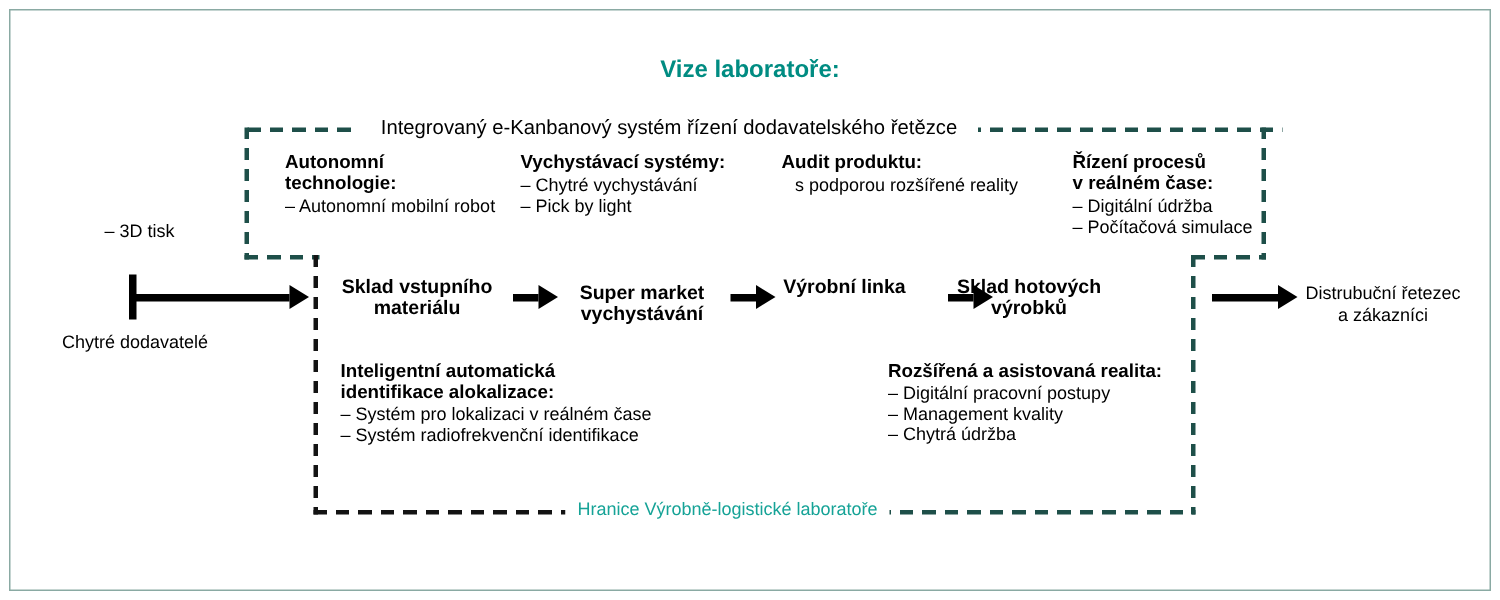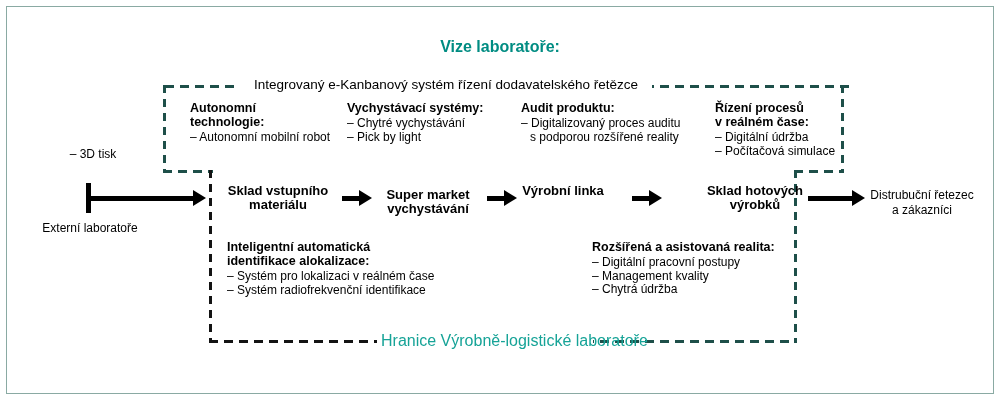--- a/index.html
+++ b/index.html
@@ -9,21 +9,21 @@
   .frame{position:absolute;inset:6px;border:1px solid #8aaaa3;}
 
   
   .hdash-teal{height:3px;background:repeating-linear-gradient(to right,#1e4f49 0 9px,transparent 9px 15px);}
   .vdash-teal{width:3px;background:repeating-linear-gradient(to bottom,#1e4f49 0 8px,transparent 8px 14px);}
   .hdash-black{height:3px;background:repeating-linear-gradient(to right,#131313 0 9px,transparent 9px 15px);}
   .vdash-black{width:3px;background:repeating-linear-gradient(to bottom,#131313 0 8px,transparent 8px 14px);}
 
   .title{color:#008c82;font-weight:bold;font-size:16px;text-align:center;}
   .kanban-label{font-size:13.5px;background:#fff;padding:0 6px;text-align:center;white-space:nowrap;}
-  .lab-label{color:#16a397;font-size:16px;background:#fff;padding:0 4px;text-align:center;white-space:nowrap;}
+  .lab-label{color:#16a397;font-size:12px;background:#fff;padding:0 4px;text-align:center;white-space:nowrap;}
 
   .station{font-weight:bold;font-size:13px;line-height:14px;text-align:center;
            display:flex;flex-direction:column;justify-content:flex-start;height:30px;}
   .plain2{font-size:12px;line-height:15px;text-align:center;}
 
   .note{font-size:12px;line-height:13.5px;white-space:nowrap;}
   .note .hd{font-weight:bold;font-size:12.5px;line-height:14px;}
   .note .hd-gap{margin-bottom:2px;}
   .indent{padding-left:9px;}
 
@@ -54,21 +54,21 @@
   <div class="abs lab-label" style="left:377px;top:332px;width:208px;">Hranice Výrobně-logistické laboratoře</div>
 
   <div class="abs plain2" style="left:28px;top:147px;width:130px;">
     <div>– 3D tisk</div>
   </div>
   <div class="abs tailbar" style="left:86px;top:183px;"></div>
   <div class="abs arrow" style="left:86px;top:190px;">
     <div class="shaft" style="width:107px;"></div>
     <div class="head"></div>
   </div>
-  <div class="abs plain2" style="left:25px;top:221px;width:130px;">Externí laboratoře</div>
+  <div class="abs plain2" style="left:25px;top:221px;width:130px;">Chytré dodavatelé</div>
 
   <div class="abs station" style="left:216px;top:184px;width:124px;">
     <div>Sklad vstupního</div>
     <div>materiálu</div>
   </div>
   <div class="abs arrow" style="left:342px;top:190px;">
     <div class="shaft" style="width:17px;"></div>
     <div class="head"></div>
   </div>
   <div class="abs station" style="left:366px;top:188px;width:124px;">
@@ -79,21 +79,21 @@
     <div class="shaft" style="width:17px;"></div>
     <div class="head"></div>
   </div>
   <div class="abs station" style="left:501px;top:184px;width:124px;">
     <div>Výrobní linka</div>
   </div>
   <div class="abs arrow" style="left:632px;top:190px;">
     <div class="shaft" style="width:17px;"></div>
     <div class="head"></div>
   </div>
-  <div class="abs station" style="left:693px;top:184px;width:124px;">
+  <div class="abs station" style="left:624px;top:184px;width:124px;">
     <div>Sklad hotových</div>
     <div>výrobků</div>
   </div>
 
   <div class="abs arrow" style="left:808px;top:190px;">
     <div class="shaft" style="width:44px;"></div>
     <div class="head"></div>
   </div>
   <div class="abs plain2" style="left:862px;top:188px;width:120px;">
     <div>Distrubuční řetezec</div>
@@ -105,21 +105,20 @@
     <div>– Chytré vychystávání</div>
     <div>– Pick by light</div>
   </div>
   <div class="abs note" style="left:190px;top:101px;">
     <div class="hd">Autonomní</div>
     <div class="hd hd-gap">technologie:</div>
     <div>– Autonomní mobilní robot</div>
   </div>
   <div class="abs note" style="left:521px;top:101px;">
     <div class="hd hd-gap">Audit produktu:</div>
-    <div>– Digitalizovaný proces auditu</div>
     <div class="indent">s podporou rozšířené reality</div>
   </div>
   <div class="abs note" style="left:691px;top:101px;margin-left:24px;">
     <div class="hd">Řízení procesů</div>
     <div class="hd hd-gap">v reálném čase:</div>
     <div>– Digitální údržba</div>
     <div>– Počítačová simulace</div>
   </div>
 
   <div class="abs note" style="left:227px;top:240px;">

